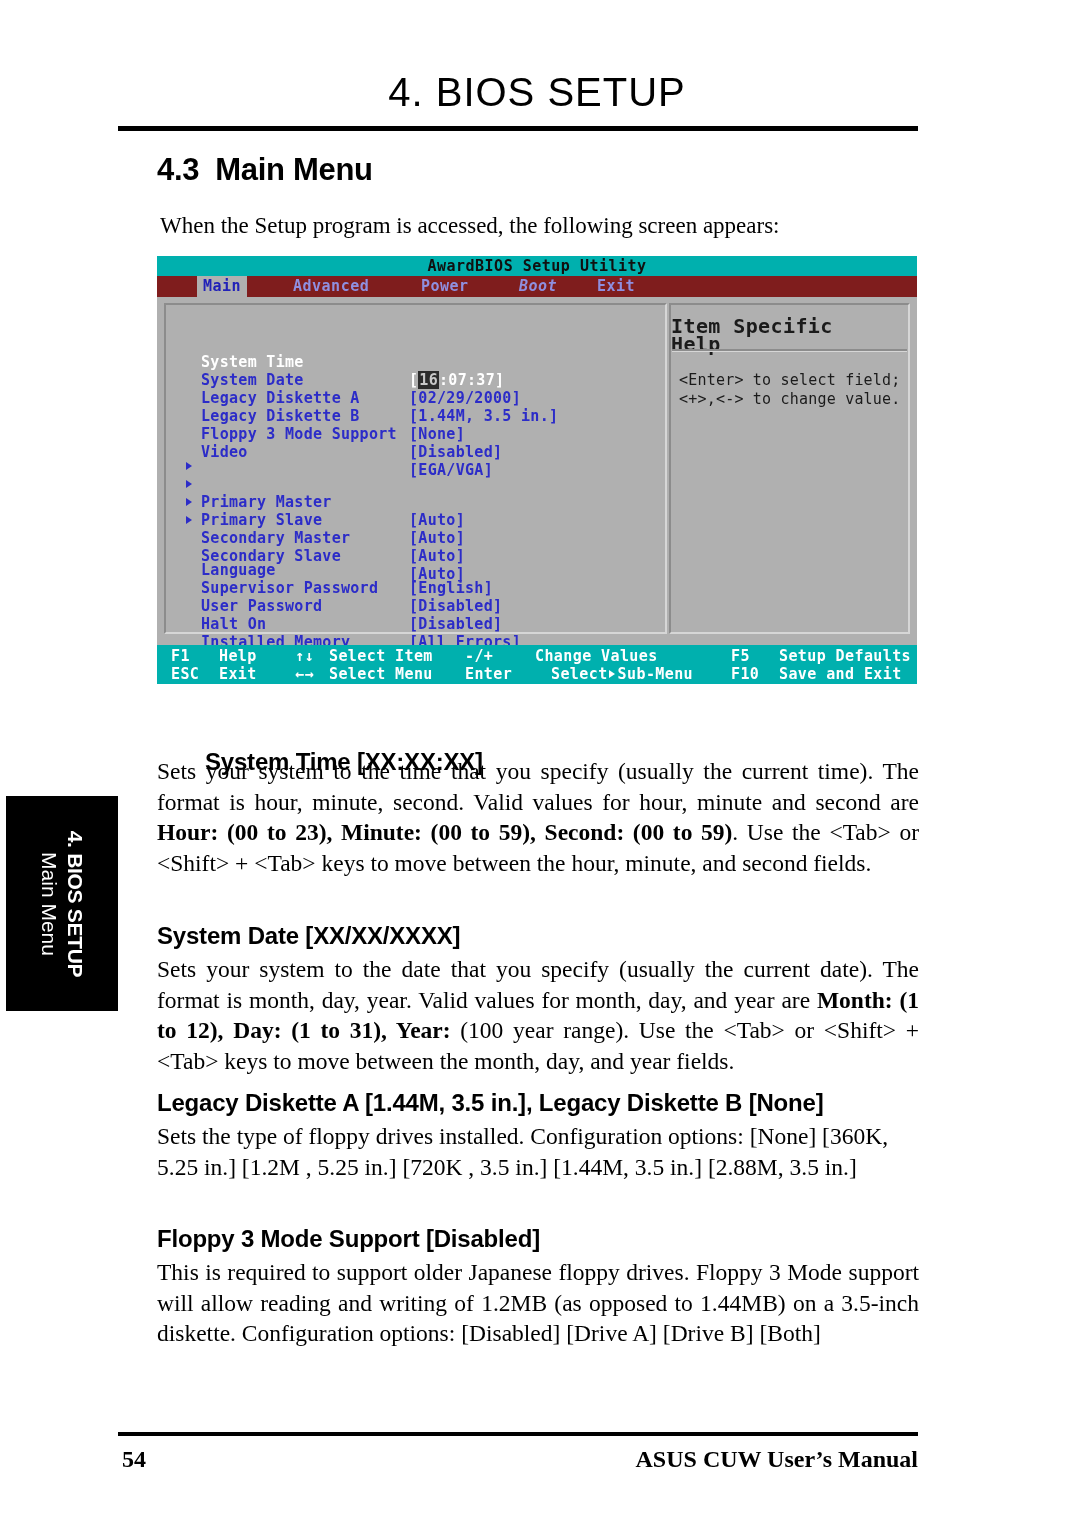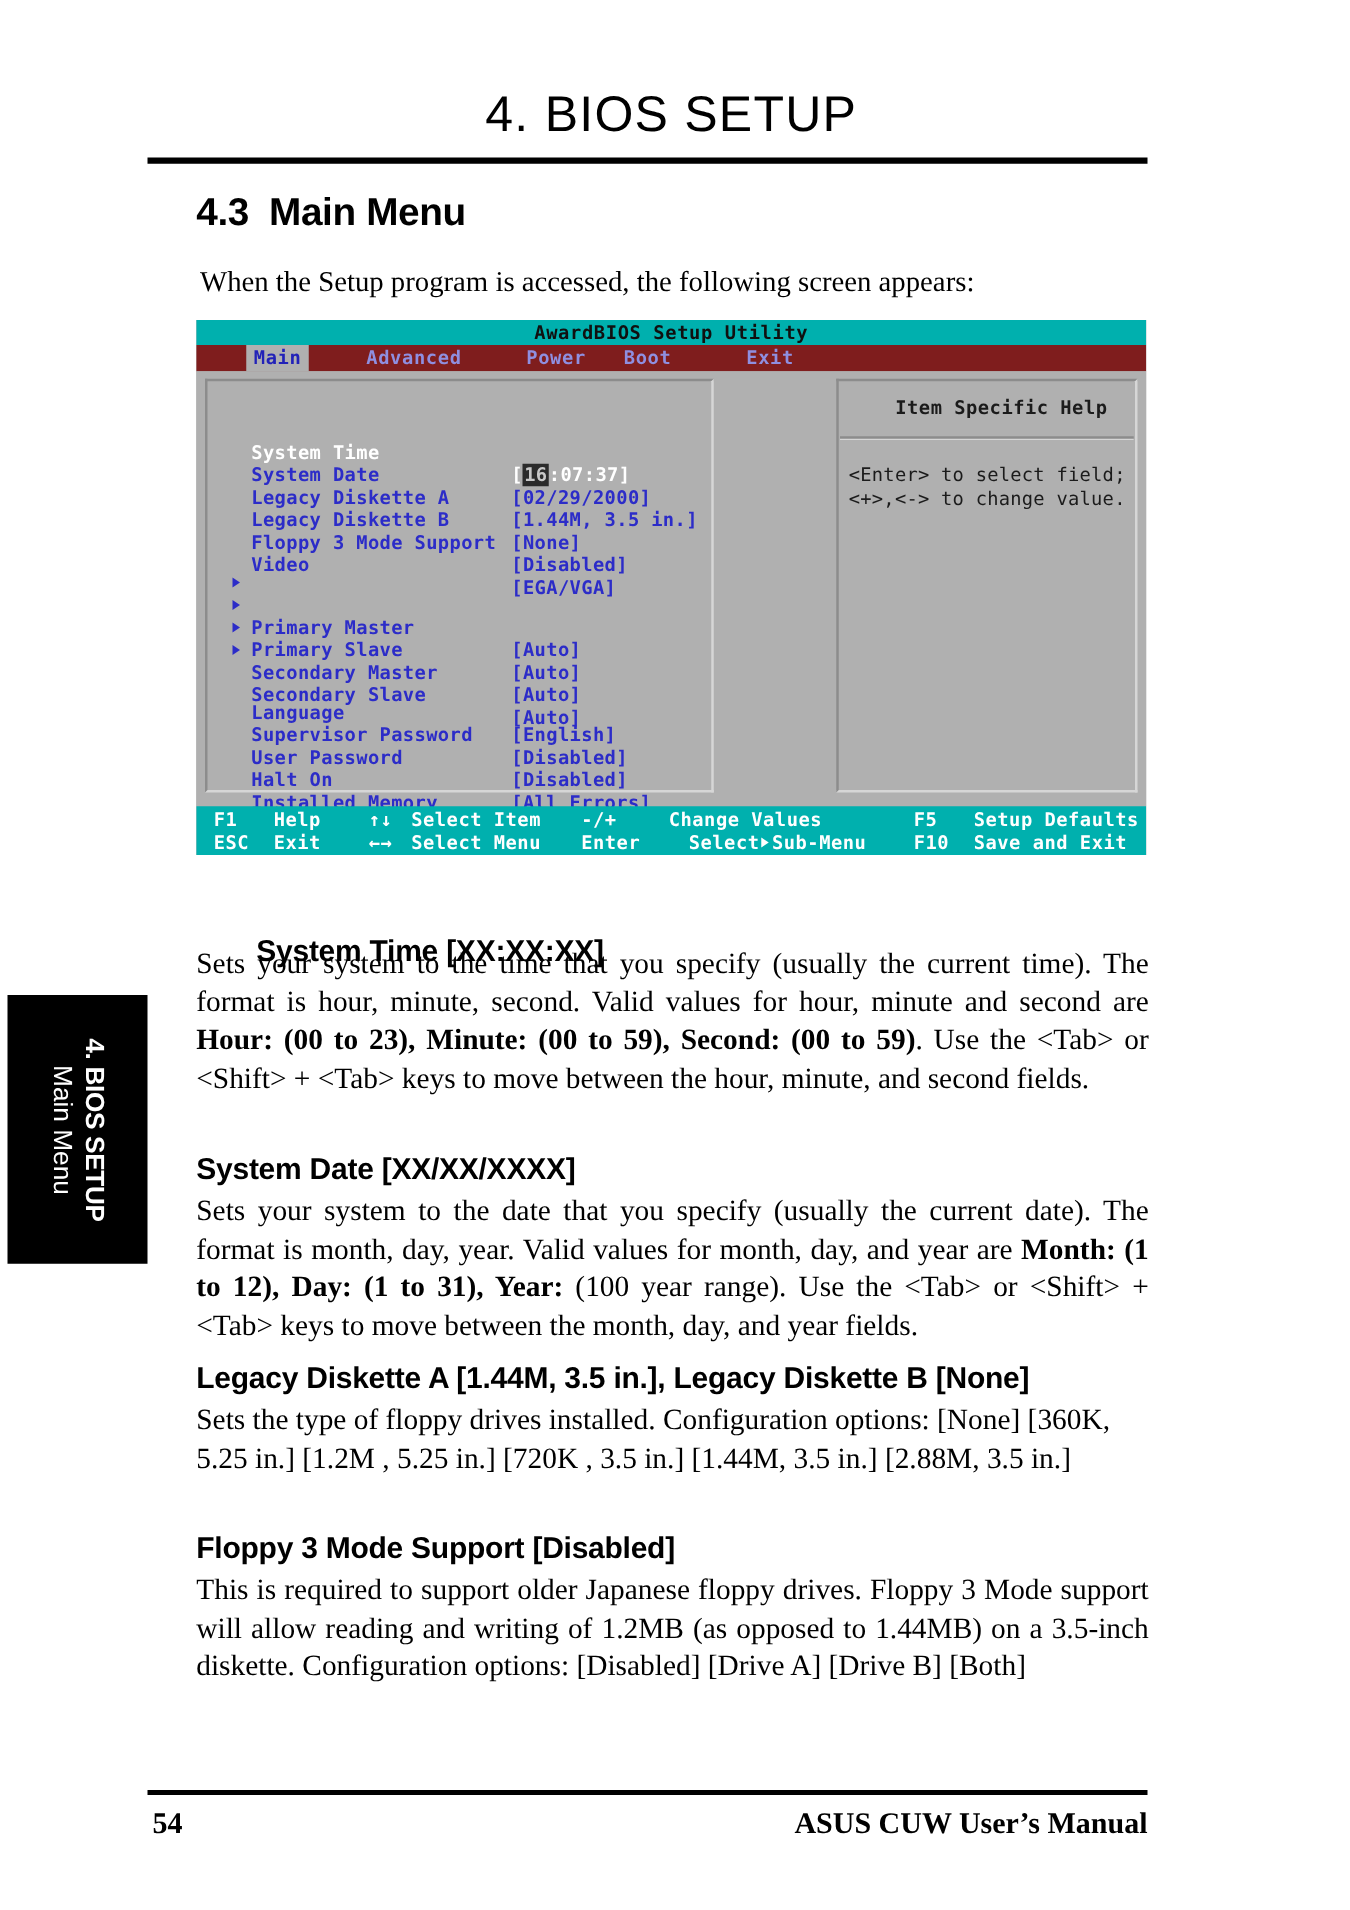--- a/index.html
+++ b/index.html
@@ -110,43 +110,43 @@
 
   .bios-body {
     position: absolute;
     left: 0; top: 41px;
     width: 760px; height: 348px;
     background: #b0b0b0;
   }
   .panel-left {
     position: absolute;
     left: 7px; top: 6px;
-    width: 407px; height: 331px;
+    width: 503px; height: 331px;
     border: 2px solid #8c8c8c;
     border-right-color: #d6d6d6;
     border-bottom-color: #d6d6d6;
     box-sizing: border-box;
   }
   .panel-right {
     position: absolute;
     left: 512px; top: 6px;
     width: 241px; height: 331px;
     border: 2px solid #8c8c8c;
     border-right-color: #d6d6d6;
     border-bottom-color: #d6d6d6;
     box-sizing: border-box;
   }
   .help-title {
     position: absolute;
     left: 0; top: 12px;
     width: 215px;
-    text-align: right;
+    text-align: left;
     color: #1b1b1b;
     font-weight: bold;
-    font-size: 15px;
+    font-size: 20px;
     letter-spacing: 0.4px;
   }
   .help-sep {
     position: absolute;
     left: 1px; top: 44px;
     width: 235px; height: 2px;
     background: #8c8c8c;
     border-bottom: 1px solid #d6d6d6;
   }
   .help-text {
@@ -310,21 +310,21 @@
 <div class="intro-line">When the Setup program is accessed, the following screen appears:</div>
 
 <div class="bios">
 
   <div class="bios-titlebar">AwardBIOS Setup Utility</div>
 
   <div class="bios-menubar">
     <div class="tab active" style="left:40px;">Main</div>
     <div class="tab" style="left:130px;">Advanced</div>
     <div class="tab" style="left:258px;">Power</div>
-    <div class="tab" style="left:336px;">Boot</div>
+    <div class="tab" style="left:356px;font-style:italic;">Boot</div>
     <div class="tab" style="left:434px;">Exit</div>
   </div>
 
   <div class="bios-body">
 
     <div class="panel-left">
       <div class="rows">
 
         <div class="row selected" style="top:30px;">
           <span class="label">System Time</span>

